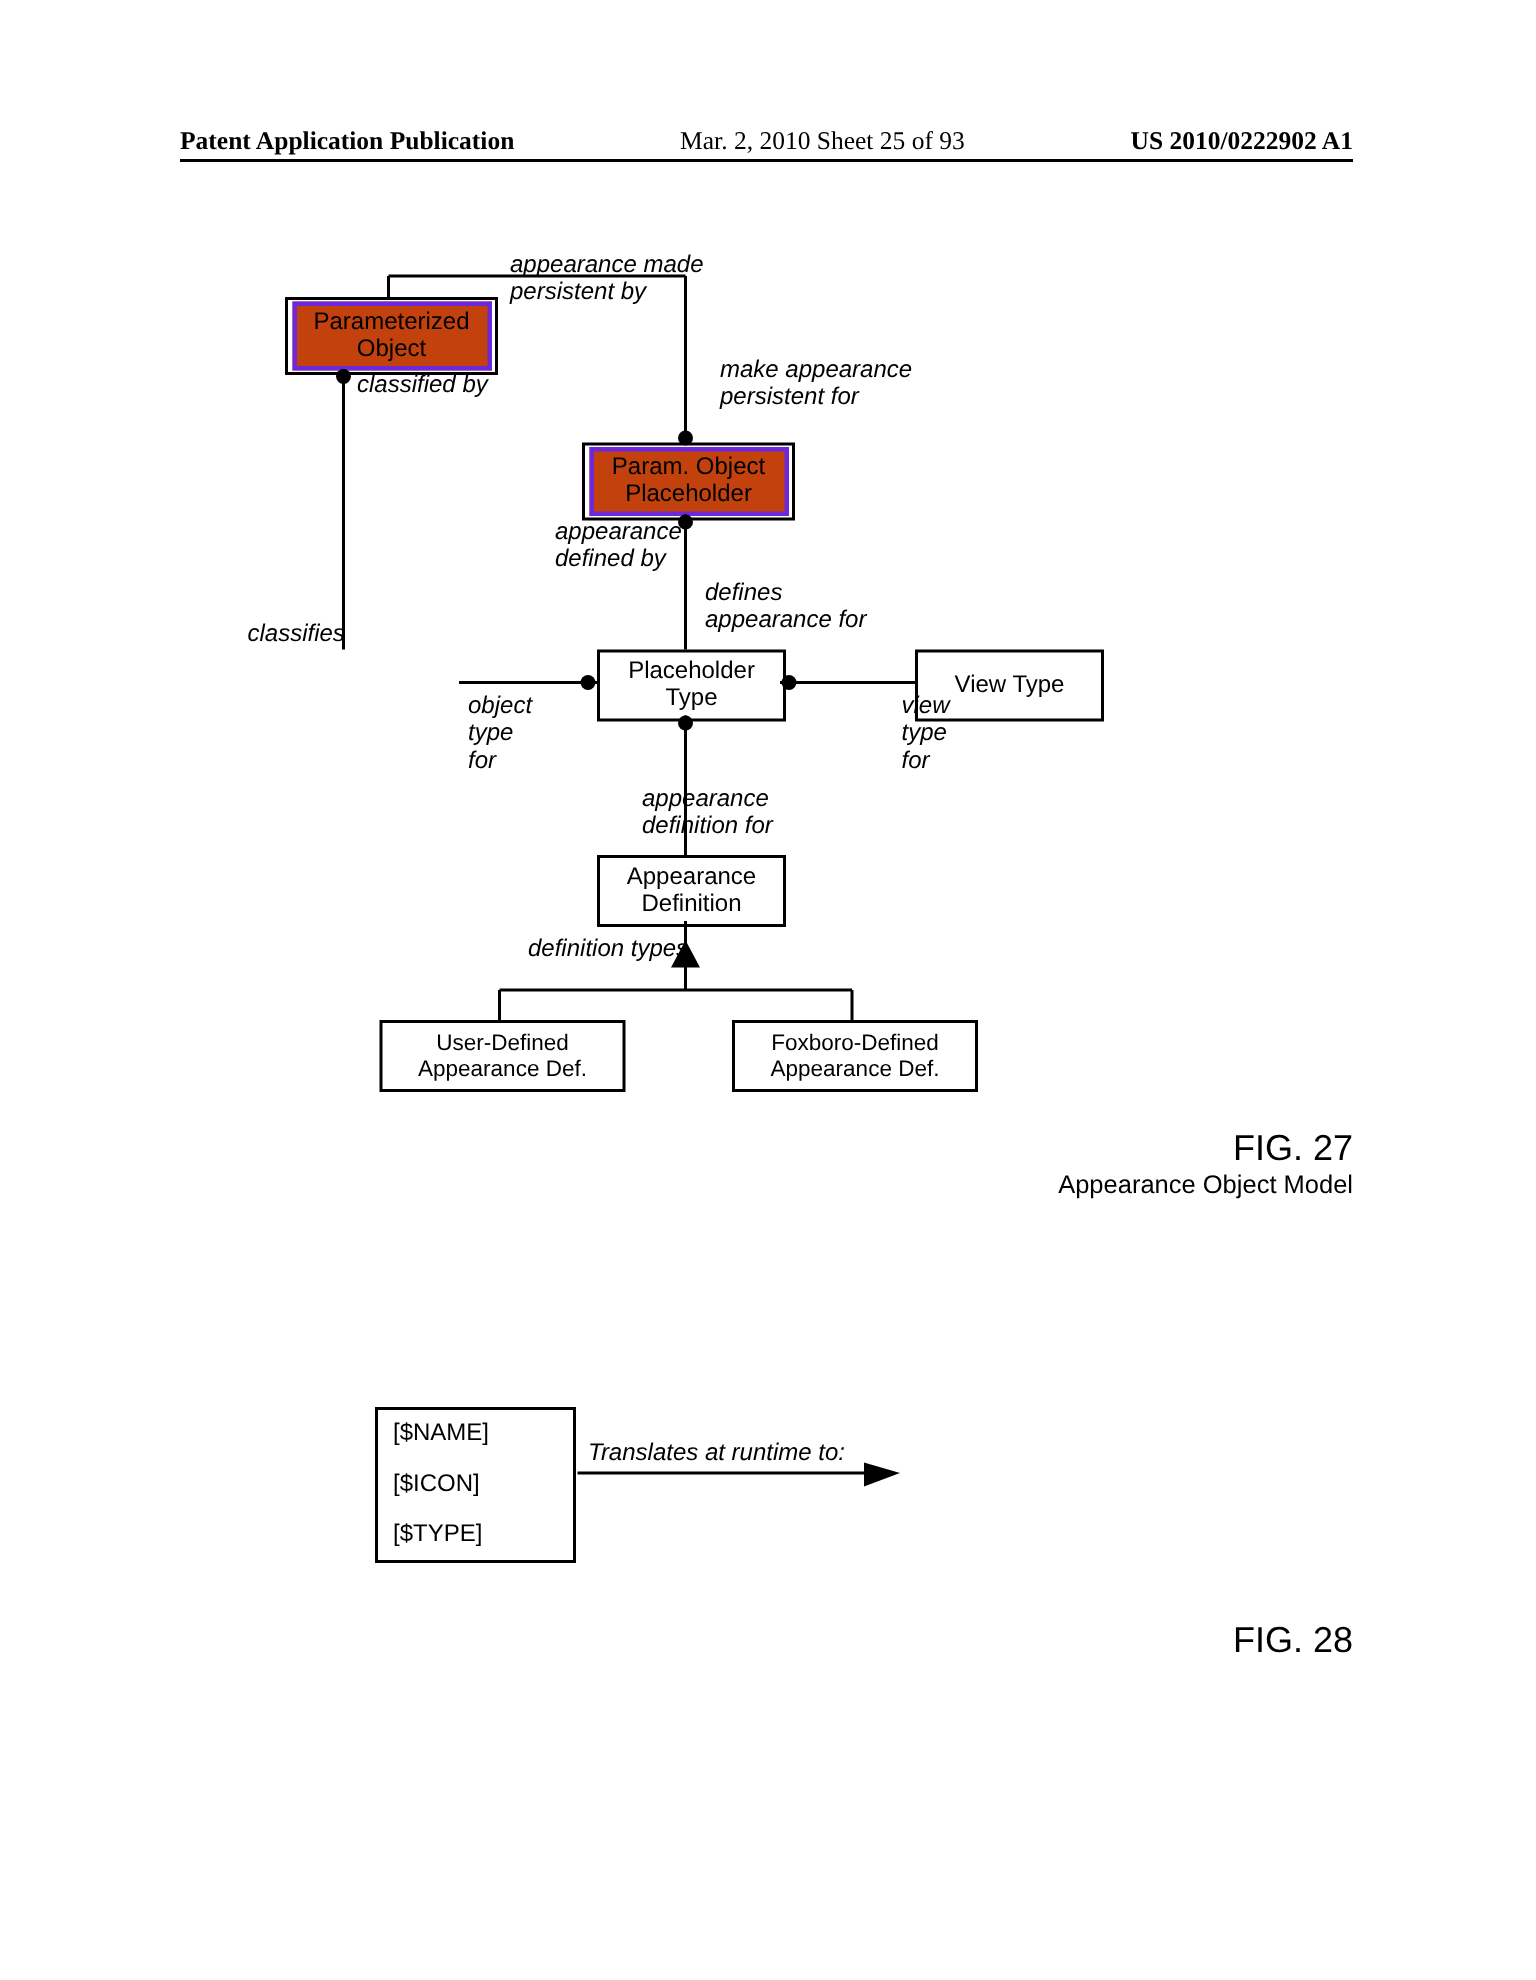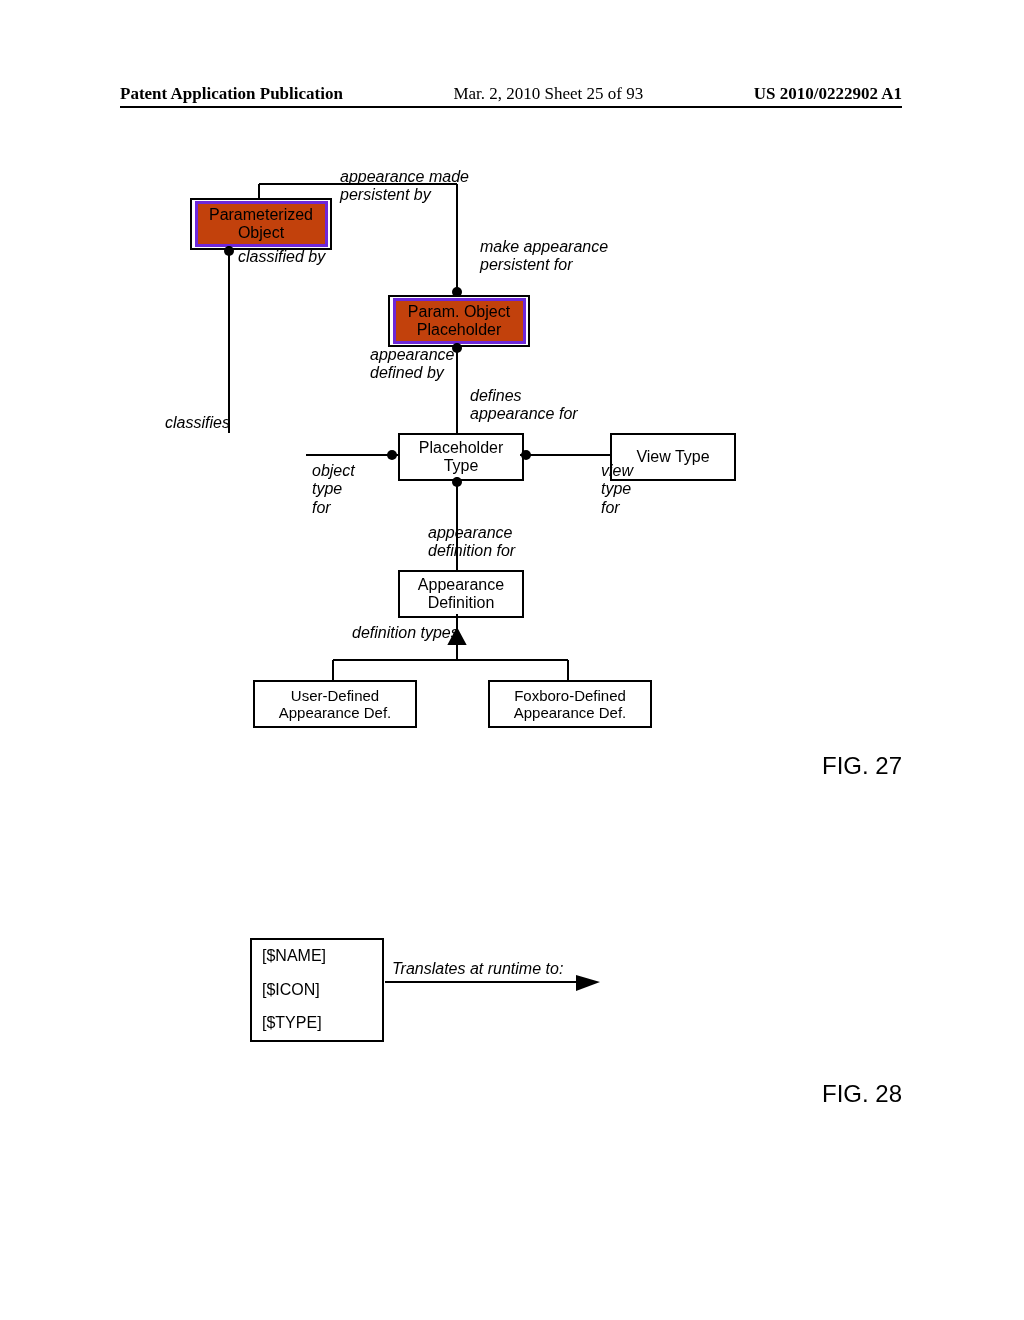--- a/index.html
+++ b/index.html
@@ -173,20 +173,21 @@
     <div class="label" style="left:250px; top:176px;">appearance<br>defined by</div>
     <div class="label" style="left:350px; top:217px;">defines<br>appearance for</div>
     <div class="label" style="left:192px; top:292px;">object<br>type<br>for</div>
     <div class="label" style="left:444px; top:292px;margin-left:37px;">view<br>type<br>for</div>
     <div class="label" style="left:308px; top:354px;">appearance<br>definition for</div>
     <div class="label" style="left:232px; top:454px;">definition types</div>
     <div class="label" style="left:460px; top:474px;"><inherent></inherent></div>
 
     <div class="fig-title" style="top:582px;">
       <div class="fig-num">FIG. 27</div>
+      <div class="fig-cap">Appearance Object Model</div>
     </div>
 
     <div class="box" style="left:130px; top:768px; width:120px; height:100px; align-items:flex-start; padding-left:10px; justify-content:space-around; text-align:right;">
       <span>[$NAME]</span>
       <span>[$ICON]</span>
       <span>[$TYPE]</span>
     </div>
 
     <svg class="conn" style="left:0;top:0;" width="700" height="1000">
       <line x1="265" y1="812" x2="460" y2="812"></line>

